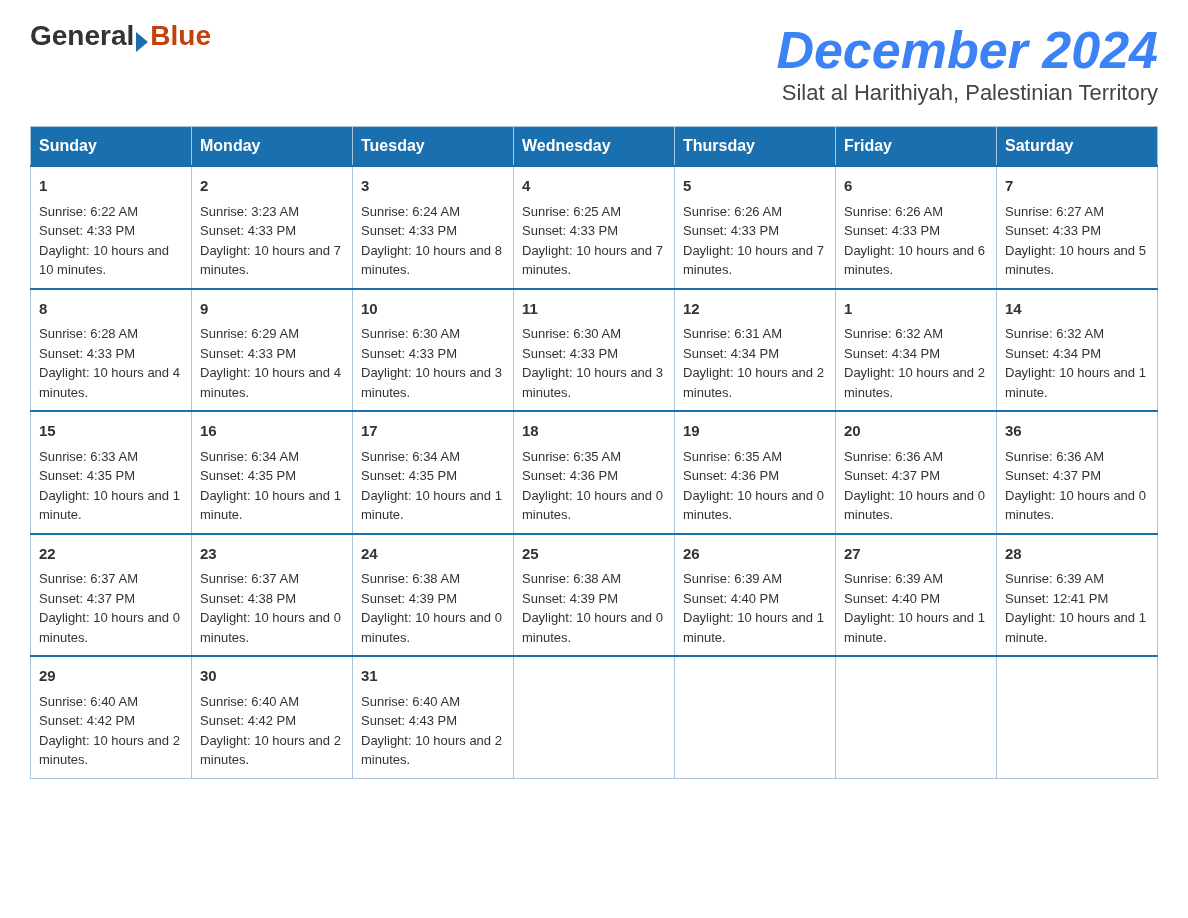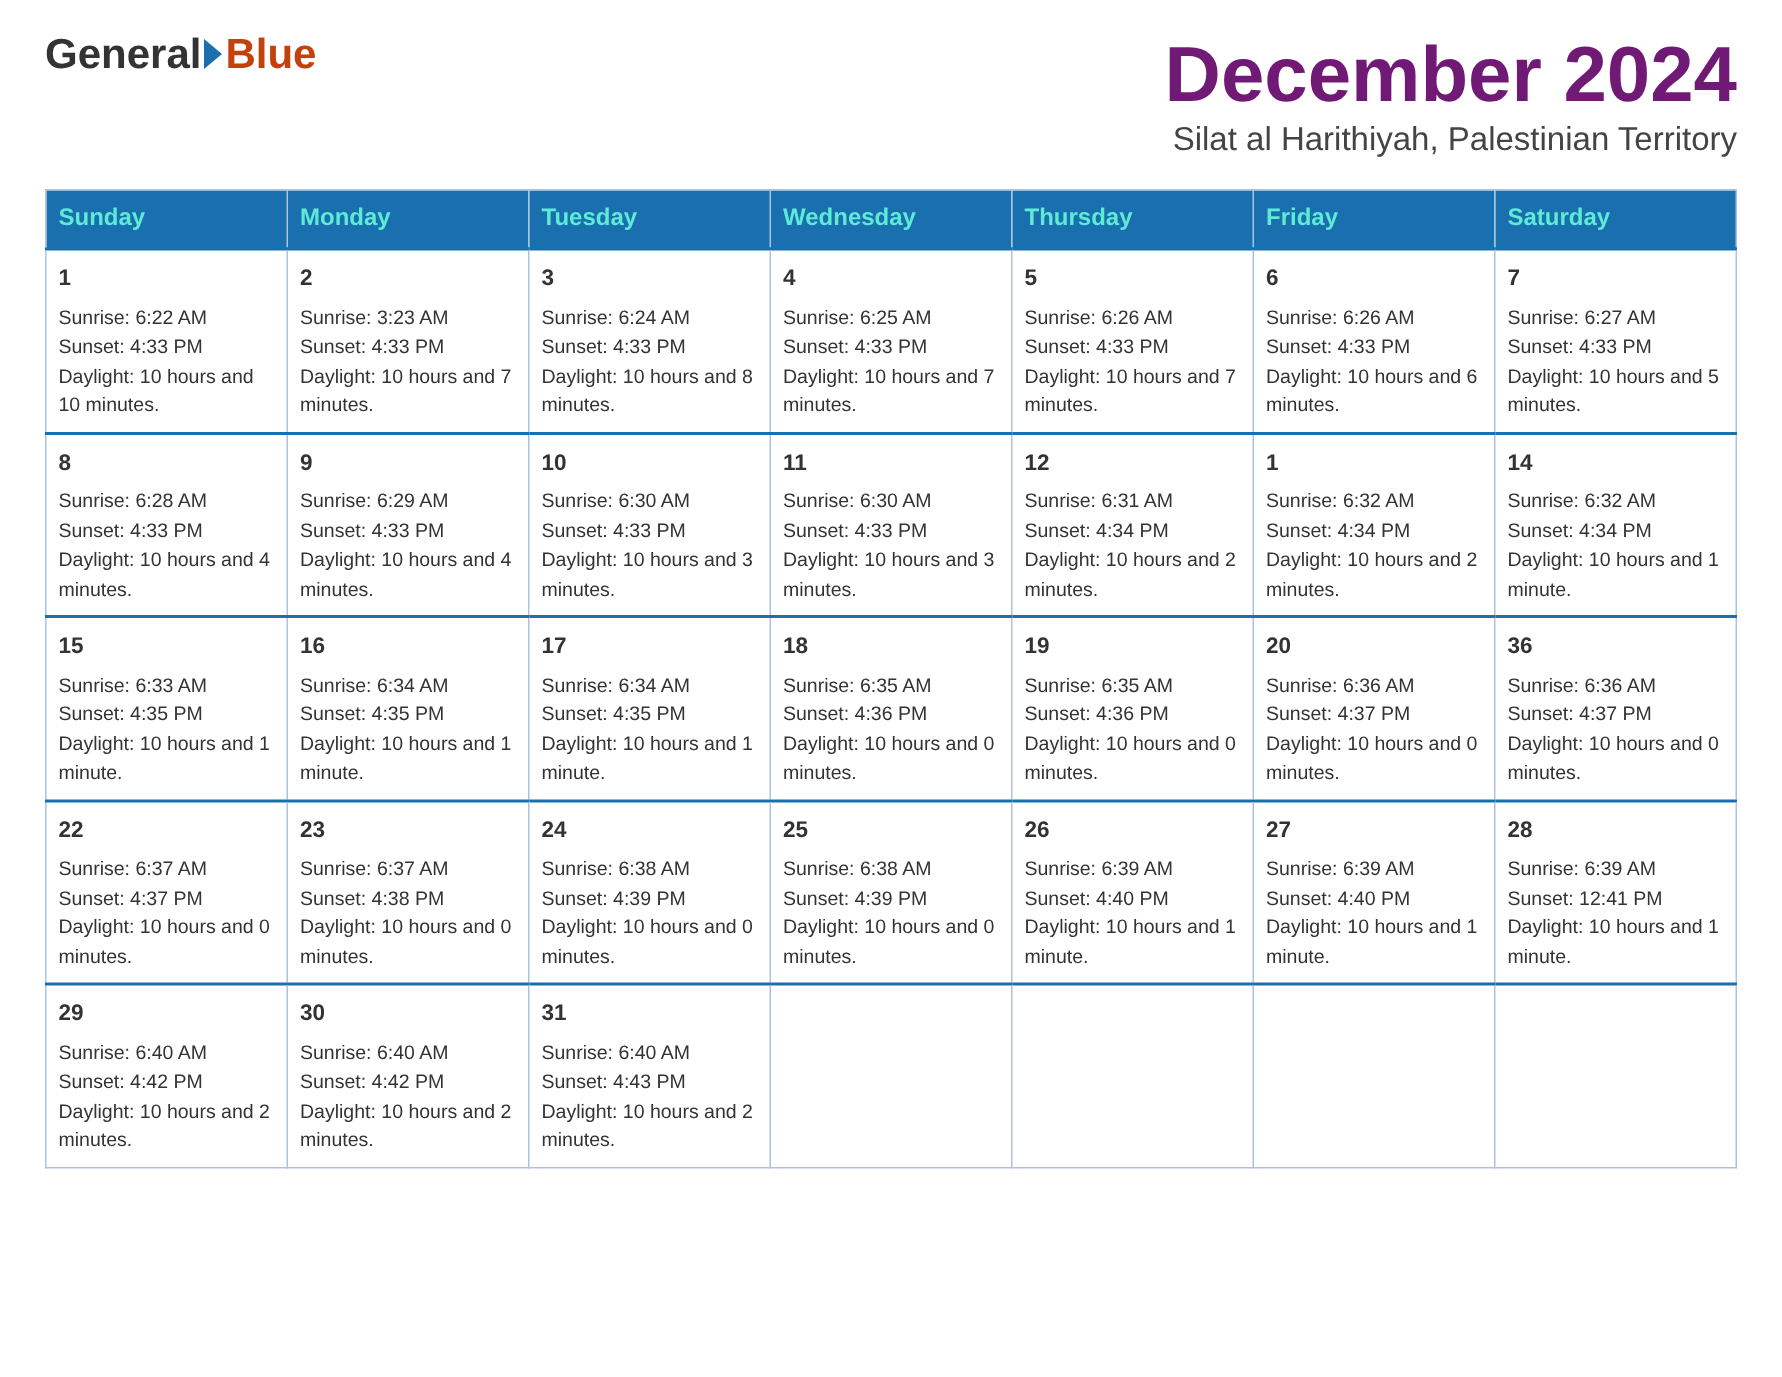--- a/index.html
+++ b/index.html
@@ -16,21 +16,21 @@
       align-items: flex-start;
       margin-bottom: 20px;
     }
     .logo-area {
       display: flex;
       flex-direction: column;
       align-items: flex-start;
     }
     .logo-text {
       display: flex;
-      align-items: center;
+      align-items: flex-end;
       font-size: 28px;
       font-weight: bold;
       color: #333;
     }
     .logo-general { color: #333; }
     .logo-blue { color: #c2410c; }
     .logo-triangle {
       width: 0;
       height: 0;
       border-left: 12px solid #1a6faf;
@@ -39,35 +39,36 @@
       display: inline-block;
       margin-left: 2px;
       margin-right: 2px;
     }
     .title-area {
       text-align: right;
     }
     .month-title {
       font-size: 52px;
       font-weight: bold;
-      color: #701a75;
+      color: #3b82f6;
+      font-style: italic;
     }
     .subtitle {
       font-size: 22px;
       color: #444;
       margin-left: 32px;
     }
     .calendar {
       width: 100%;
       border-collapse: collapse;
       border: 1px solid #aac4e0;
     }
     .calendar th {
       background-color: #1a6faf;
-      color: #5eead4;
+      color: #ffffff;
       padding: 10px 8px;
       text-align: left;
       font-size: 16px;
       font-weight: bold;
       border: 1px solid #aac4e0;
     }
     .calendar td {
       vertical-align: top;
       padding: 8px;
       border: 1px solid #aac4e0;

